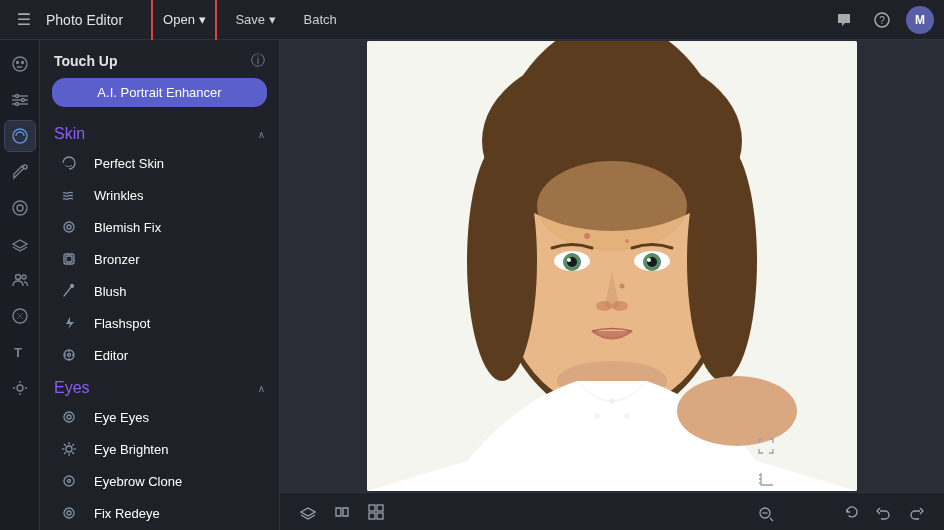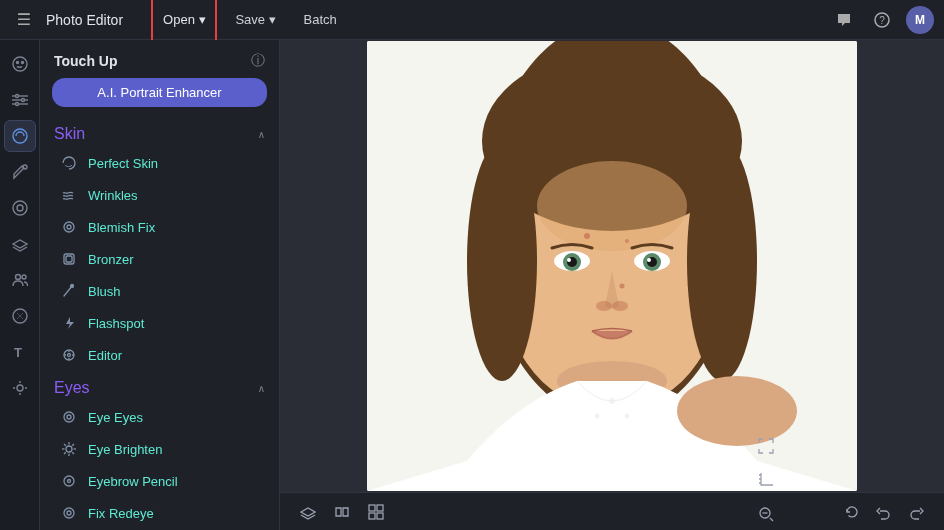--- a/index.html
+++ b/index.html
@@ -34,21 +34,21 @@
 
     .panel-scroll { overflow-y: auto; flex: 1; }
     .panel-scroll::-webkit-scrollbar { width: 4px; }
     .panel-scroll::-webkit-scrollbar-track { background: #1e2228; }
     .panel-scroll::-webkit-scrollbar-thumb { background: #3a4050; border-radius: 2px; }
 
     .section-header { display: flex; align-items: center; justify-content: space-between; padding: 8px 14px 4px; cursor: pointer; }
     .section-title { font-size: 16px; font-weight: 400; color: #8b5cf6; text-transform: none; }
     .section-chevron { color: #7a8090; font-size: 10px; }
 
-    .menu-item { display: flex; align-items: center; gap: 10px; padding: 7px 14px 7px 20px; cursor: pointer; border-radius: 4px; color: #5eead4; }
+    .menu-item { display: flex; align-items: center; gap: 16px; padding: 7px 14px 7px 20px; cursor: pointer; border-radius: 4px; color: #ffffff; }
     .menu-item-icon { width: 18px; height: 18px; display: flex; align-items: center; justify-content: center; color: #8090a8; font-size: 14px; flex-shrink: 0; }
     .menu-item-label { font-size: 13px; }
 
     
     .canvas-area { flex: 1; display: flex; flex-direction: column; background: #2a2d35; overflow: hidden; }
     .canvas-viewport { flex: 1; display: flex; align-items: center; justify-content: center; overflow: hidden; background: #2a2d35; }
     .photo-container { width: 490px; height: 450px; background: #f5f5f0; display: flex; align-items: center; justify-content: center; overflow: hidden; border-radius: 2px; }
 
     
     .bottombar { height: 38px; background: #1e2228; border-top: 1px solid #2e3340; display: flex; align-items: center; padding: 0 14px; gap: 6px; flex-shrink: 0; }
@@ -291,21 +291,21 @@
         <span class="menu-item-label">Eye Brighten</span>
       </div>
 
       <div class="menu-item">
         <span class="menu-item-icon">
           <svg width="16" height="16" viewBox="0 0 16 16" fill="none" stroke="currentColor" stroke-width="1.3">
               <circle cx="8" cy="8" r="5"></circle>
               <circle cx="8" cy="8" r="1.5"></circle>
             </svg>
         </span>
-        <span class="menu-item-label">Eyebrow Pencil</span>
+        <span class="menu-item-label">Eyebrow Clone</span>
       </div>
 
       <div class="menu-item">
         <span class="menu-item-icon">
           <svg width="16" height="16" viewBox="0 0 16 16" fill="none" stroke="currentColor" stroke-width="1.3">
               <circle cx="8" cy="8" r="5"></circle>
               <circle cx="8" cy="8" r="2"></circle>
             </svg>
         </span>
         <span class="menu-item-label">Fix Redeye</span>

